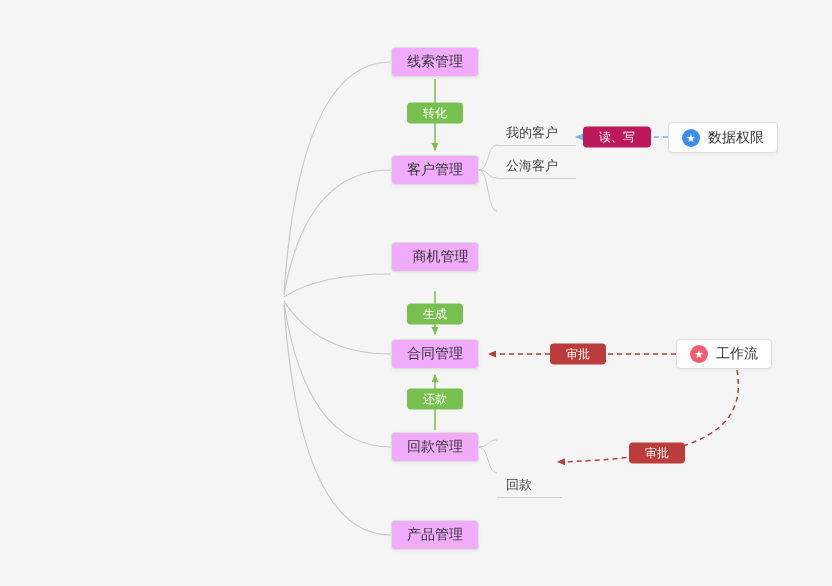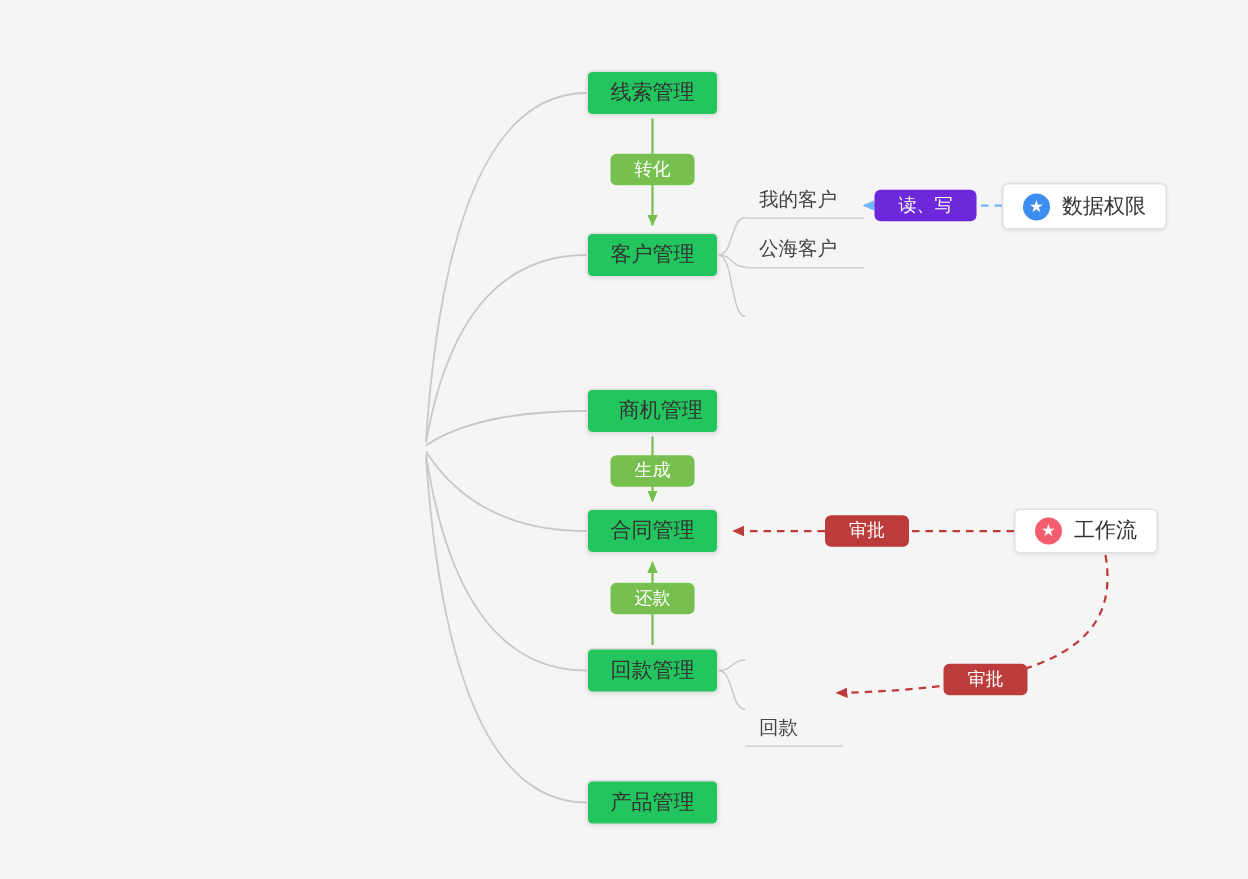--- a/index.html
+++ b/index.html
@@ -22,30 +22,30 @@
     display:flex;align-items:center;gap:10px;padding-left:16px;
     box-sizing:border-box;
     color:#ffffff;font-size:20px;
     box-shadow:0 2px 4px rgba(60,120,200,.25);
     z-index:3;
   }
 
   
   .node{
     position:absolute;left:391px;width:88px;height:30px;
-    background:#22c55e;border:1px solid #e0e0e0;border-radius:4px;
+    background:#f0abfc;border:1px solid #e0e0e0;border-radius:4px;
     box-sizing:border-box;
     display:flex;align-items:center;justify-content:center;
     font-size:14px;color:#333;
     box-shadow:0 1px 3px rgba(0,0,0,.07);
     z-index:3;
   }
   .node.leads{top:47px;}
   .node.customers{top:155px;}
-  .node.opportunities{top:259px;padding-left:11px;}
+  .node.opportunities{top:242px;padding-left:11px;}
   .node.contracts{top:339px;}
   .node.payments{top:432px;}
   .node.products{top:520px;}
 
   
   .leaf{
     position:absolute;left:497px;height:24px;line-height:24px;
     padding-left:9px;border-bottom:1px solid #cfcfcf;
     font-size:13px;color:#444;z-index:3;
   }
@@ -58,21 +58,21 @@
   
   .badge{
     position:absolute;transform:translate(-50%,-50%);
     padding:3px 16px;border-radius:4px;
     font-size:12px;color:#fff;white-space:nowrap;z-index:4;
     line-height:15px;
     text-align:right;
   }
   .badge.green{background:#77c04f;}
   .badge.red{background:#bc3c3c;}
-  .badge.blue{background:#6d28d9;}
+  .badge.blue{background:#be185d;}
   .badge.convert{left:435px;top:113px;}
   .badge.generate{left:435px;top:314px;}
   .badge.repay{left:435px;top:399px;}
   .badge.readwrite{left:617px;top:137px;}
   .badge.approve1{left:578px;top:354px;}
   .badge.approve2{left:657px;top:453px;}
 
   
   .ext{
     position:absolute;height:31px;

